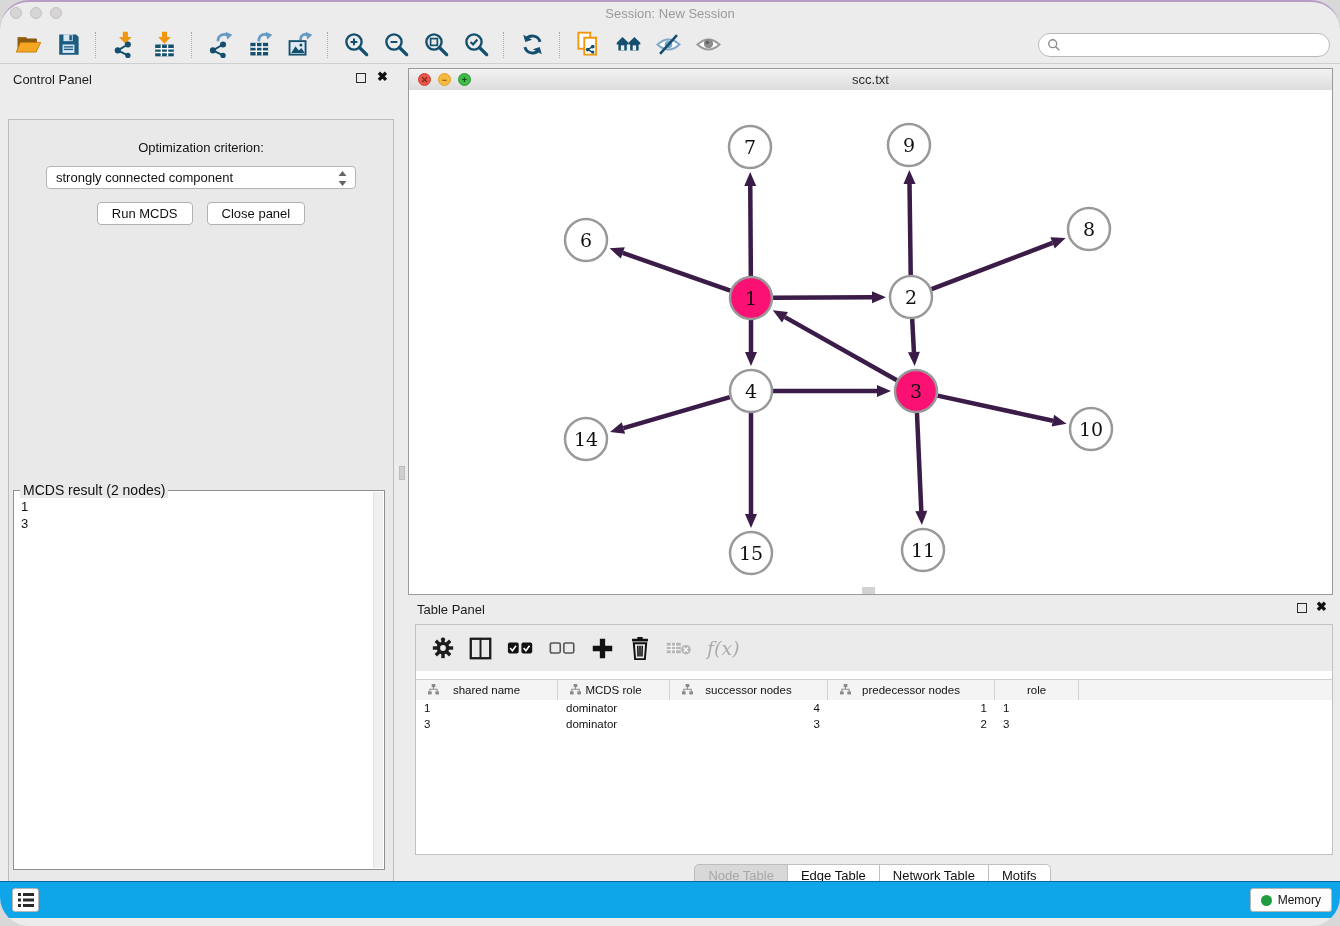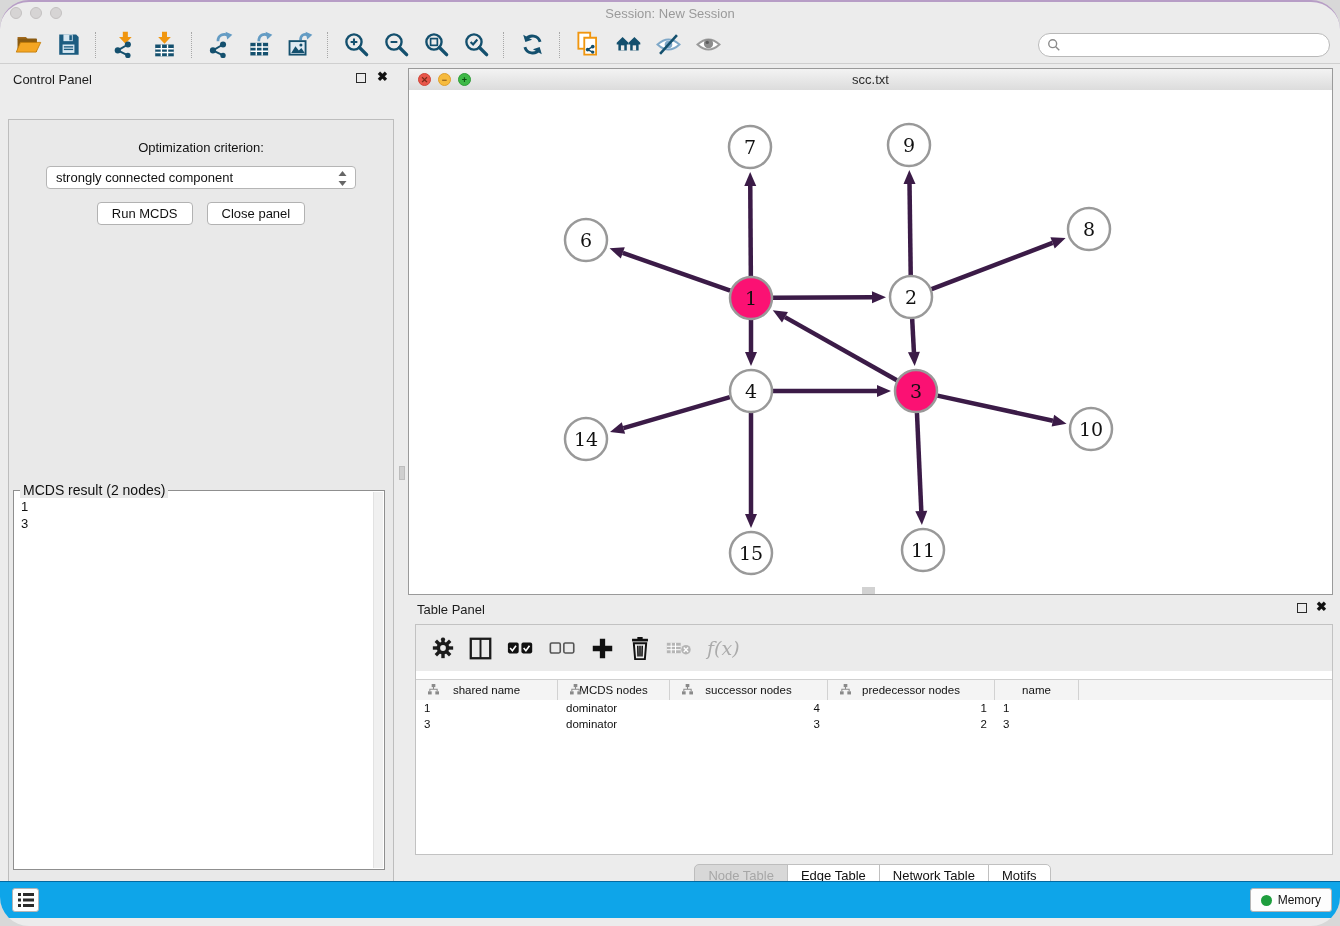--- a/index.html
+++ b/index.html
@@ -462,21 +462,21 @@
                 <g fill="#8a8a8a">
                   <rect x="4" y="0" width="4" height="3.4"></rect>
                   <rect x="0" y="8" width="4" height="3.4"></rect>
                   <rect x="8" y="8" width="4" height="3.4"></rect>
                 </g>
                 <g stroke="#8a8a8a" stroke-width="1.1" fill="none">
                   <path d="M6 3.4v2.3M2 8V5.7h8V8"></path>
                 </g>
               </svg>
             </span>
-            <span>MCDS nodes</span>
+            <span>MCDS role</span>
           </div>
           <div class="hcell" style="width: 158px;">
             <span style="position: absolute; left: 6px; top: 4px;">
               <svg width="11" height="11" viewBox="0 0 12 12">
                 <g fill="#8a8a8a">
                   <rect x="4" y="0" width="4" height="3.4"></rect>
                   <rect x="0" y="8" width="4" height="3.4"></rect>
                   <rect x="8" y="8" width="4" height="3.4"></rect>
                 </g>
                 <g stroke="#8a8a8a" stroke-width="1.1" fill="none">
@@ -495,21 +495,21 @@
                   <rect x="8" y="8" width="4" height="3.4"></rect>
                 </g>
                 <g stroke="#8a8a8a" stroke-width="1.1" fill="none">
                   <path d="M6 3.4v2.3M2 8V5.7h8V8"></path>
                 </g>
               </svg>
             </span>
             <span>predecessor nodes</span>
           </div>
           <div class="hcell" style="width: 84px;">
-            <span>name</span>
+            <span>role</span>
           </div>
         </div>
       <div class="tbody" id="table-body">
           <div class="trow">
             <div class="tcell left" style="width: 142px;">1</div>
             <div class="tcell left" style="width: 112px;">dominator</div>
             <div class="tcell right" style="width: 158px;">4</div>
             <div class="tcell right" style="width: 167px;">1</div>
             <div class="tcell left" style="width: 84px;">1</div>
           </div>

